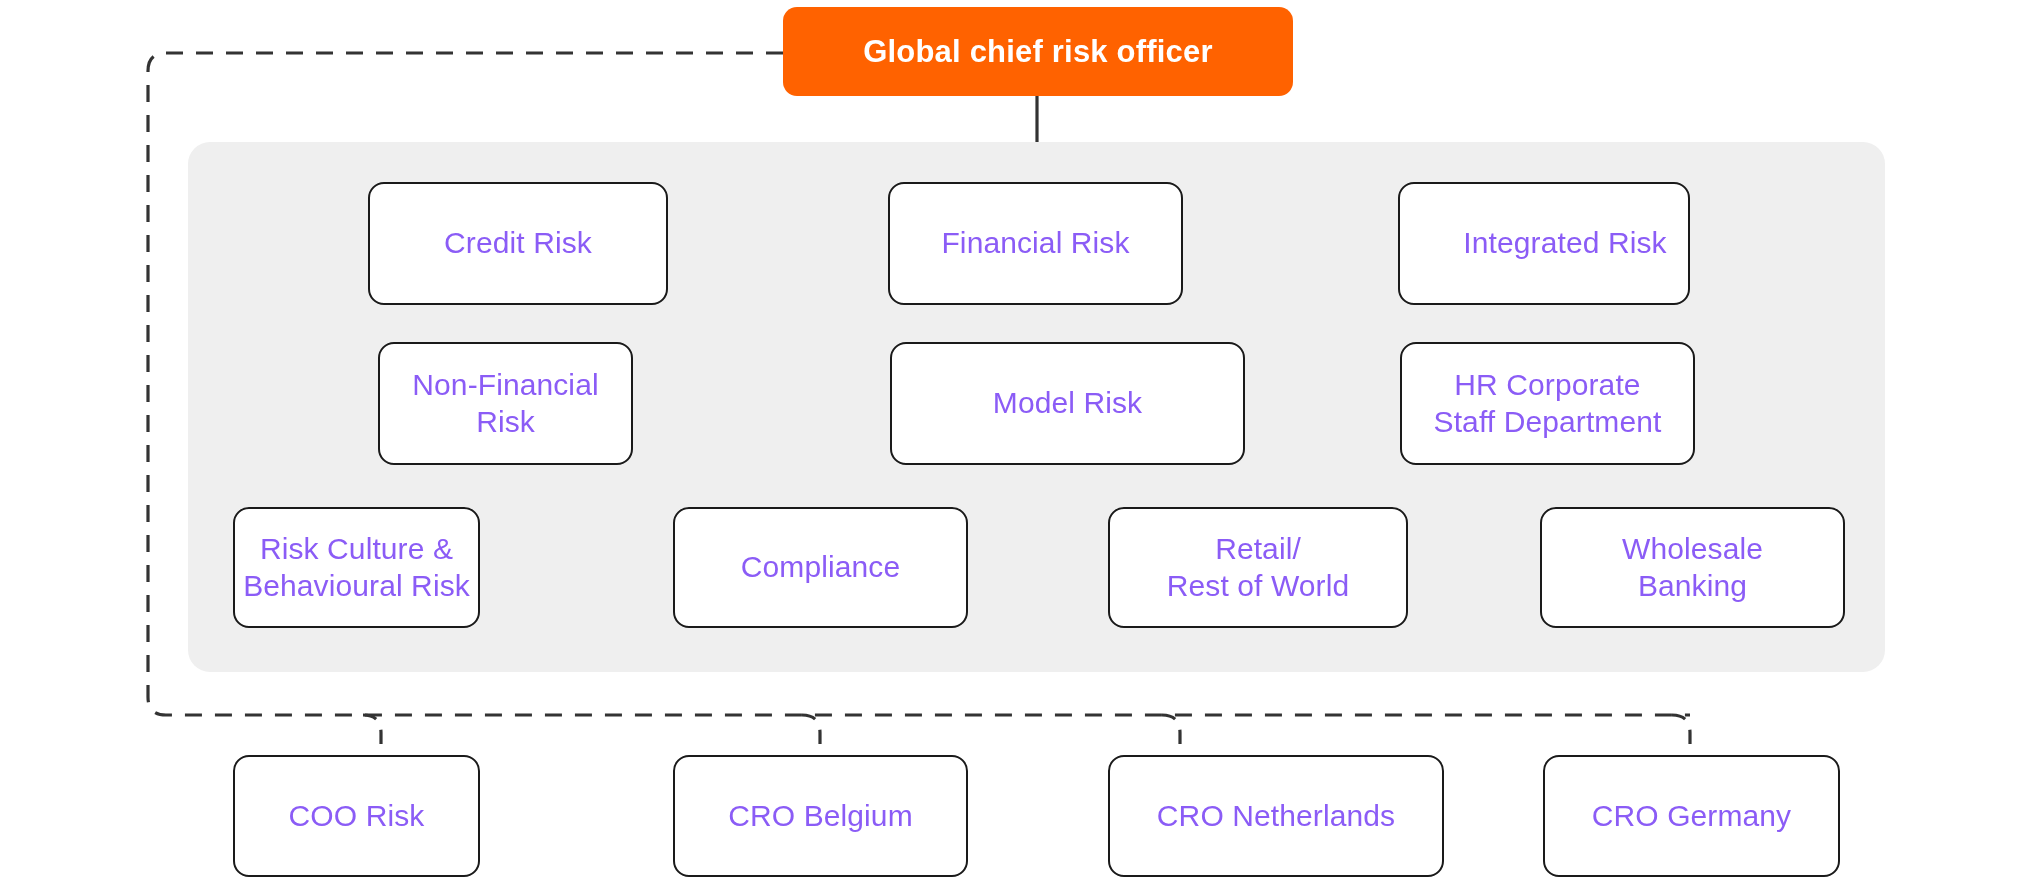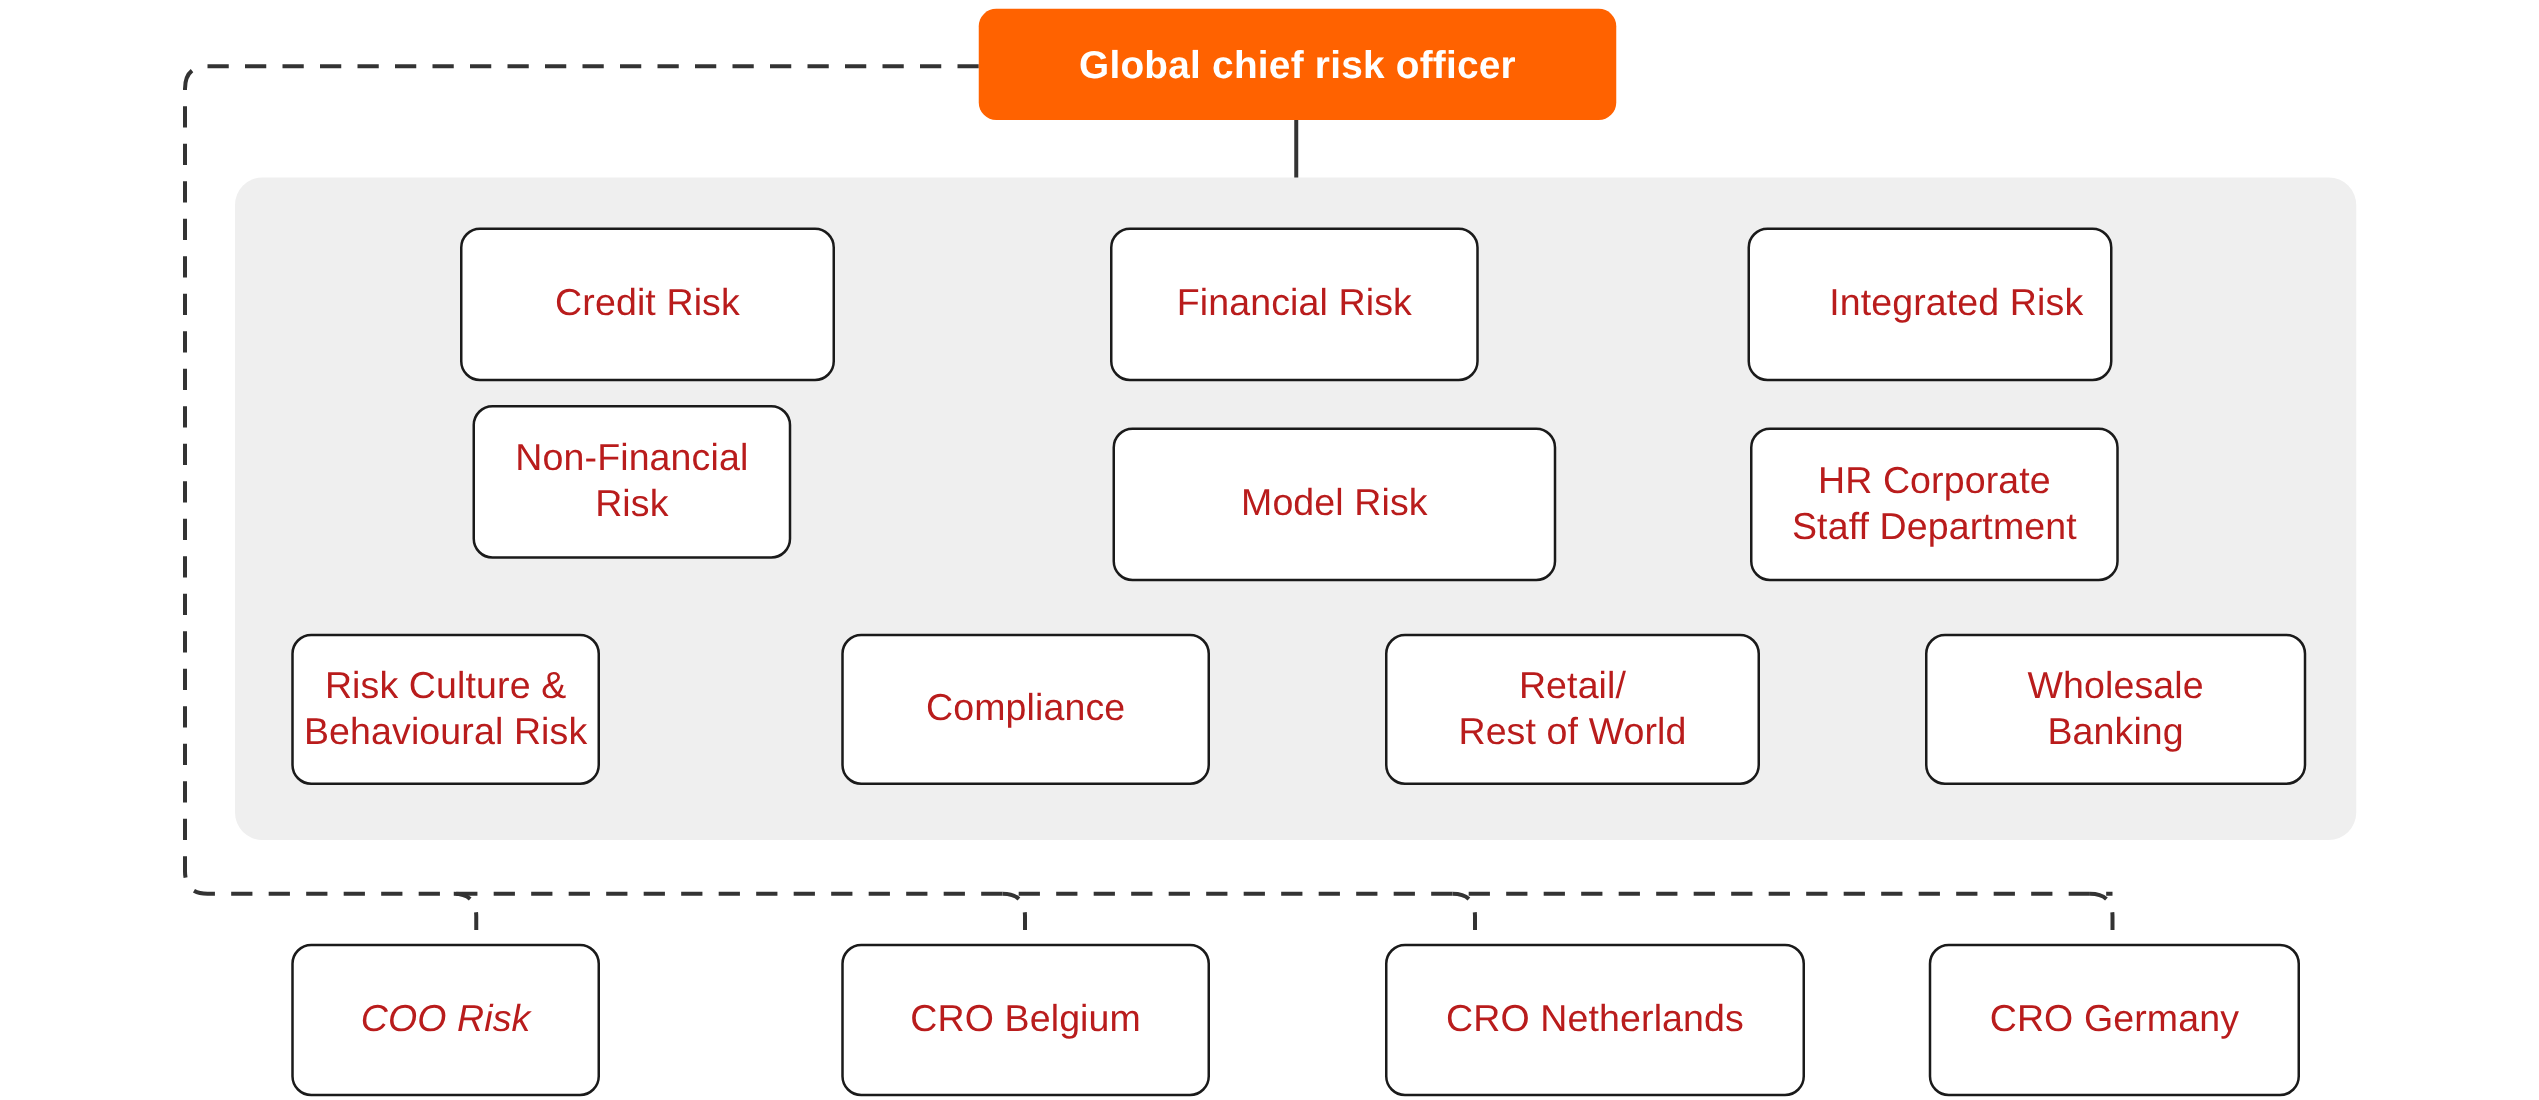--- a/index.html
+++ b/index.html
@@ -31,21 +31,21 @@
   .node {
     position: absolute;
     box-sizing: border-box;
     display: flex;
     align-items: center;
     justify-content: center;
     text-align: center;
     background: #ffffff;
     border: 2.4px solid #1a1a1a;
     border-radius: 16px;
-    color: #b91c1c;
+    color: #8b5cf6;
     font-size: 30px;
     line-height: 1.22;
     letter-spacing: 0.1px;
     white-space: pre-line;
     font-weight: 400;
   }
   .node-root {
     position: absolute;
     box-sizing: border-box;
     display: flex;
@@ -78,32 +78,32 @@
   </svg>
 
   <div class="node-root" style="left:783px; top:7px; width:510px; height:89px; background:#FF6200;">Global chief risk officer</div>
 
   <div class="panel" style="left:188px; top:142px; width:1697px; height:530px;"></div>
 
   <div class="node" style="left:368px; top:182px; width:300px; height:123px;">Credit Risk</div>
   <div class="node" style="left:888px; top:182px; width:295px; height:123px;">Financial Risk</div>
   <div class="node" style="left:1398px; top:182px; width:292px; height:123px;padding-left:42px;">Integrated Risk</div>
 
-  <div class="node" style="left:378px; top:324px; width:255px; height:123px;">Non-Financial
+  <div class="node" style="left:378px; top:342px; width:255px; height:123px;">Non-Financial
 Risk</div>
   <div class="node" style="left:890px; top:342px; width:355px; height:123px;">Model Risk</div>
   <div class="node" style="left:1400px; top:342px; width:295px; height:123px;">HR Corporate
 Staff Department</div>
 
   <div class="node" style="left:233px; top:507px; width:247px; height:121px;">Risk Culture &amp;
 Behavioural Risk</div>
   <div class="node" style="left:673px; top:507px; width:295px; height:121px;">Compliance</div>
   <div class="node" style="left:1108px; top:507px; width:300px; height:121px;">Retail/
 Rest of World</div>
   <div class="node" style="left:1540px; top:507px; width:305px; height:121px;">Wholesale
 Banking</div>
 
-  <div class="node" style="left:233px; top:755px; width:247px; height:122px;font-style:italic;">COO Risk</div>
+  <div class="node" style="left:233px; top:755px; width:247px; height:122px;">COO Risk</div>
   <div class="node" style="left:673px; top:755px; width:295px; height:122px;">CRO Belgium</div>
   <div class="node" style="left:1108px; top:755px; width:336px; height:122px;">CRO Netherlands</div>
   <div class="node" style="left:1543px; top:755px; width:297px; height:122px;text-align:right;">CRO Germany</div>
 
 </div>
 
 </body></html>

